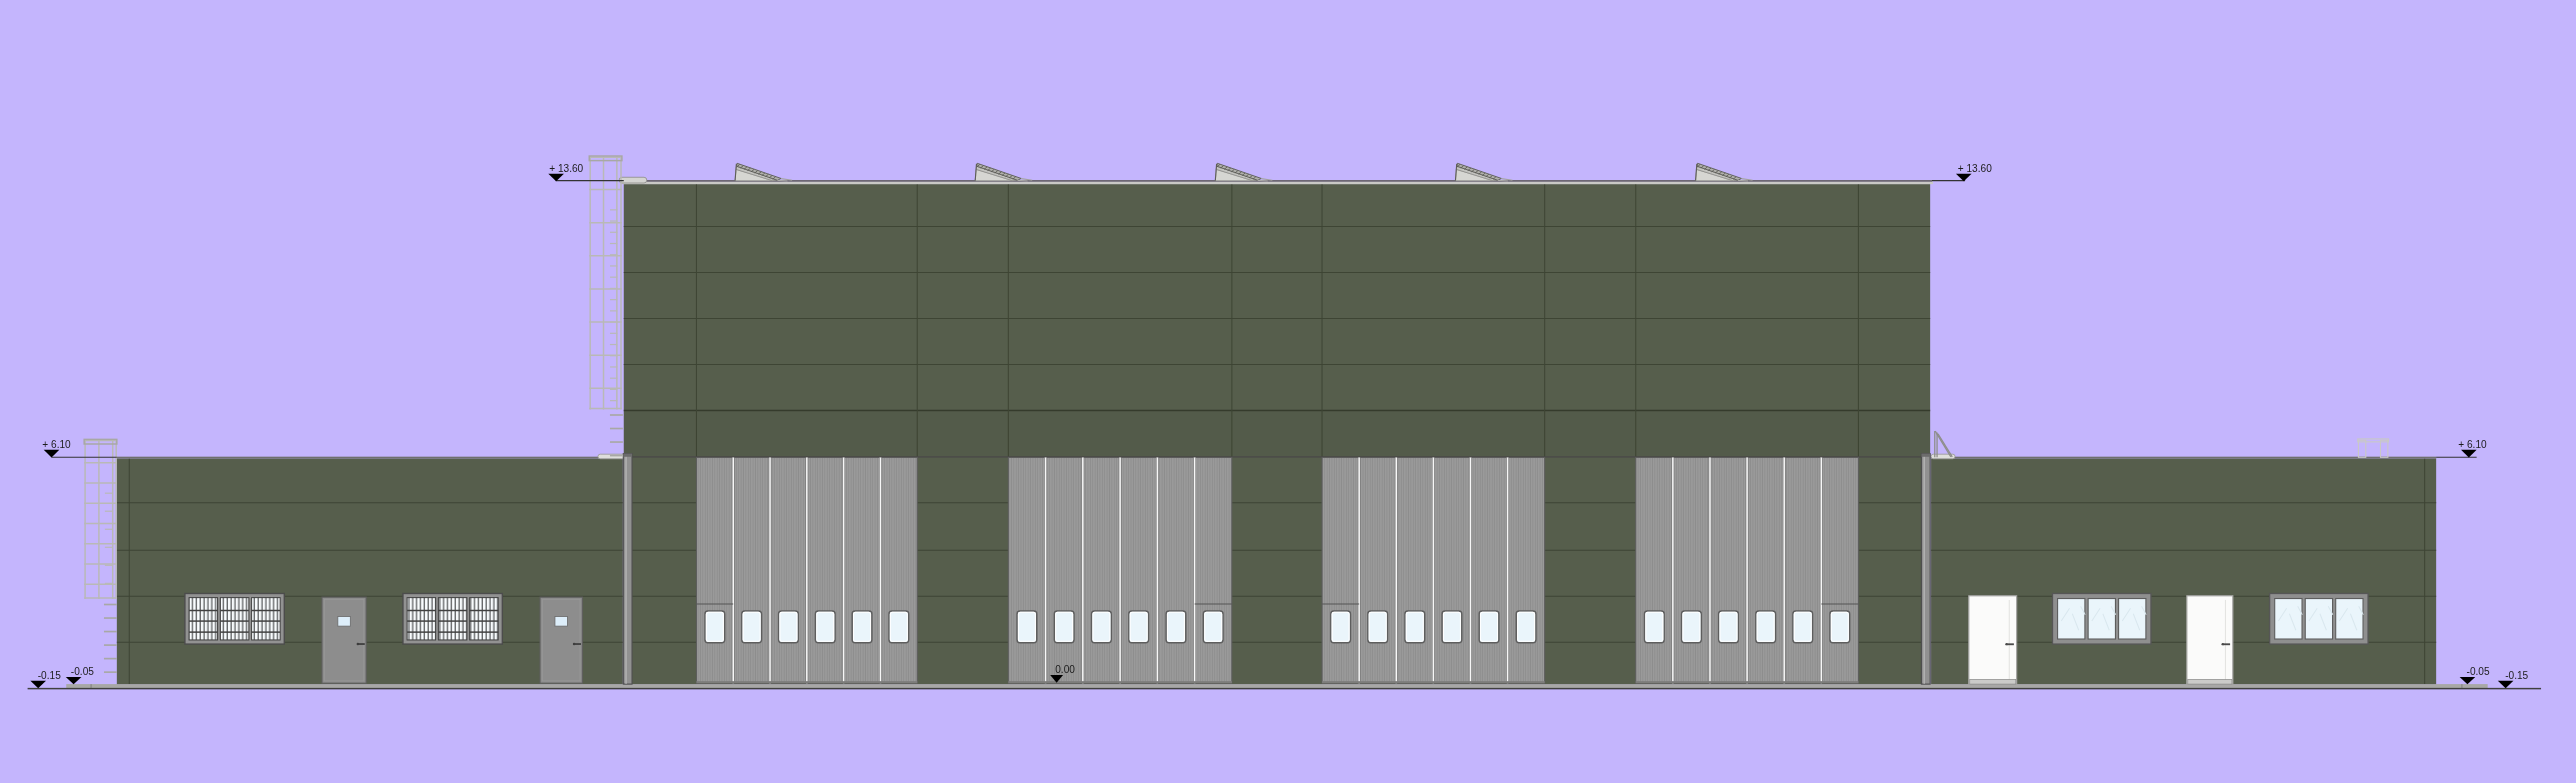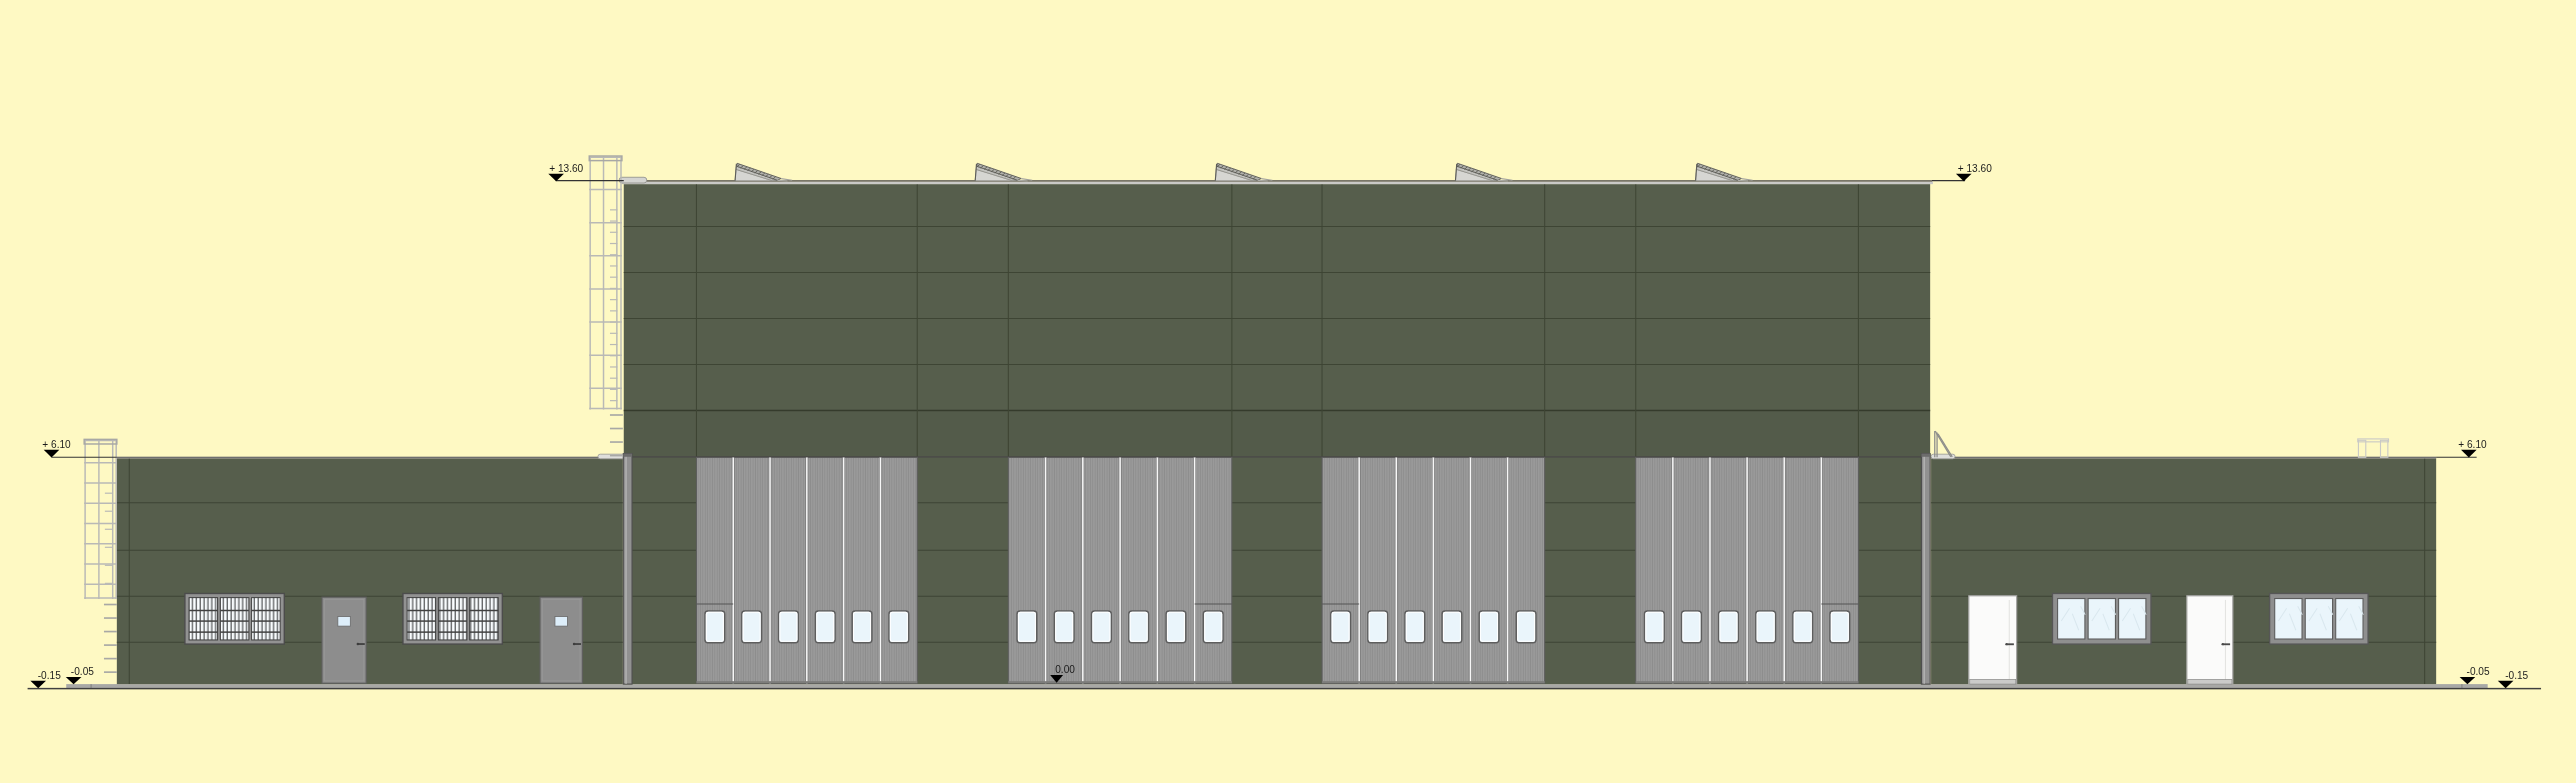--- a/index.html
+++ b/index.html
@@ -1,14 +1,14 @@
 <!DOCTYPE html>
 <html style="font-size:14.7px"><head><meta charset="utf-8"><style>
 html,body{margin:0;padding:0;background:#fff;}
-#page{position:relative;width:2576px;height:784px;background:#fef9c3;overflow:hidden;font-family:"Liberation Sans", sans-serif;}
+#page{position:relative;width:2576px;height:784px;background:#c4b5fd;overflow:hidden;font-family:"Liberation Sans", sans-serif;}
 </style></head><body>
 <div id="page">
 <svg width="2576" height="784" viewBox="0 0 2800 852" font-family="Liberation Sans, sans-serif">
 <defs>
 <pattern id="corr" width="2.6" height="8" patternUnits="userSpaceOnUse">
           <rect width="2.6" height="8" fill="#9a9a9a"></rect>
           <rect x="1.7" width="0.9" height="8" fill="#8d8d8d"></rect>
         </pattern>
 <pattern id="bars" width="4.2" height="10" patternUnits="userSpaceOnUse">
           <rect width="4.2" height="10" fill="#eef6fa"></rect>

